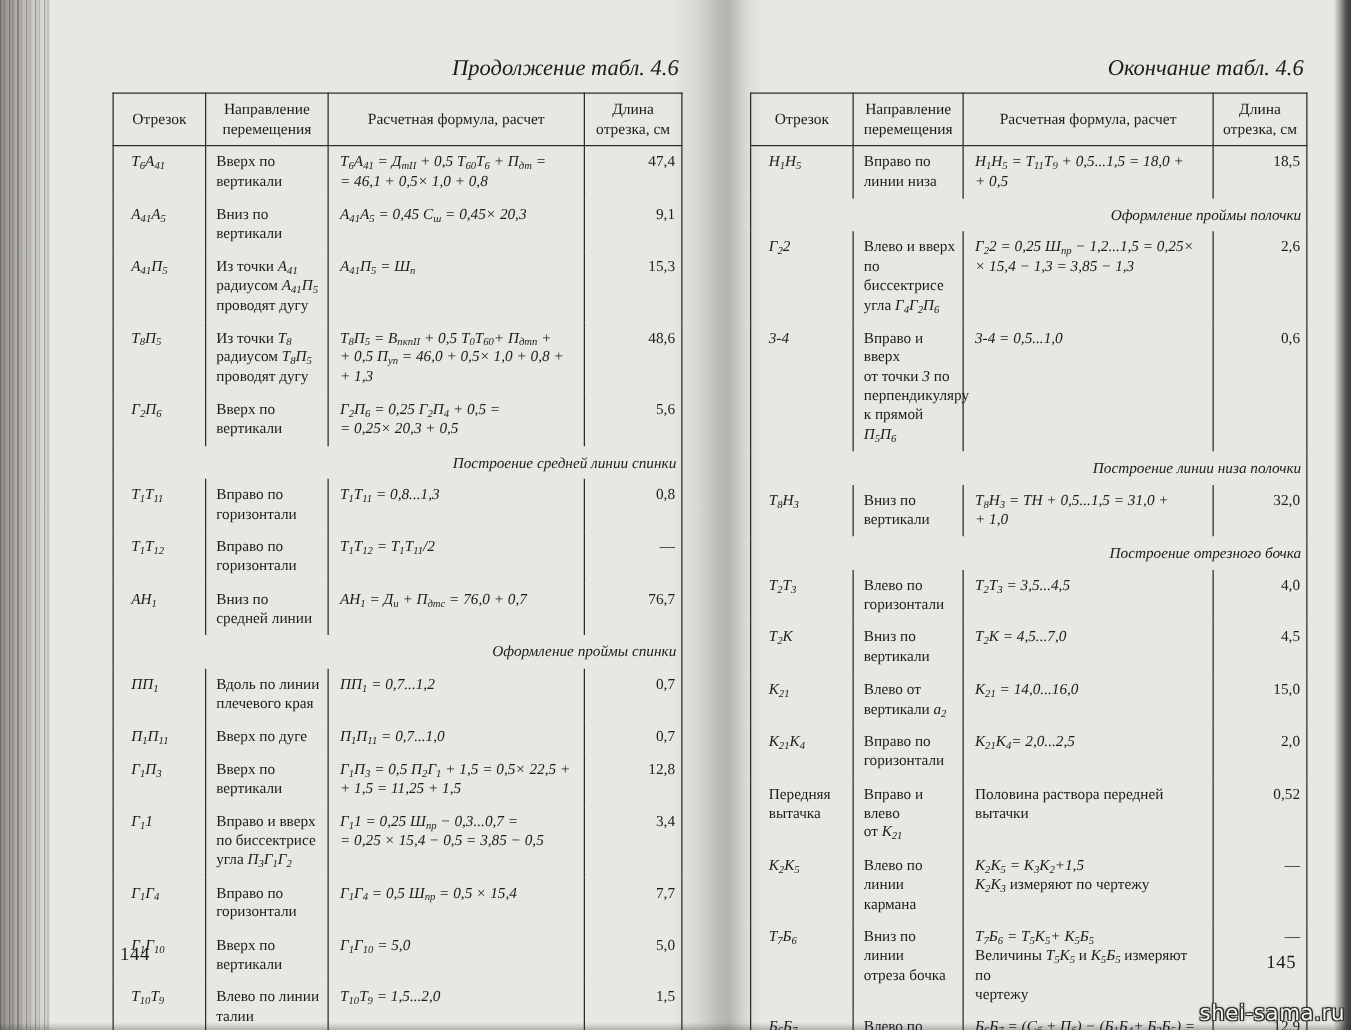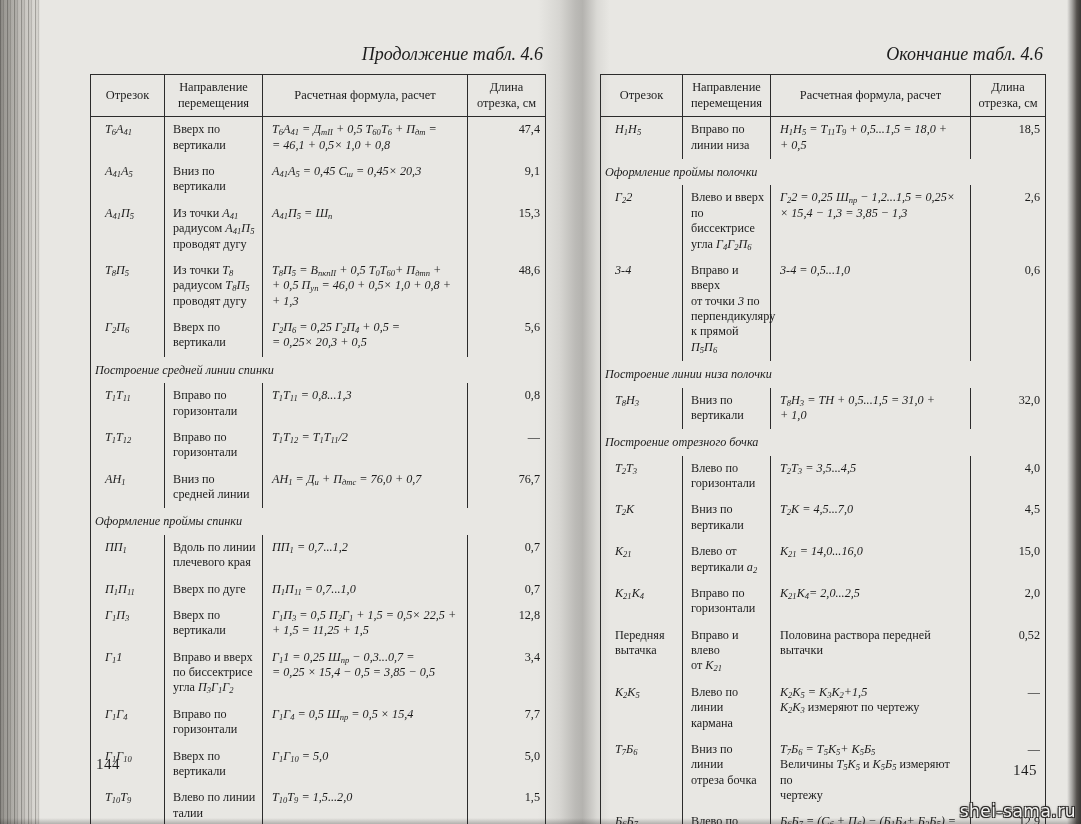--- a/index.html
+++ b/index.html
@@ -33,21 +33,21 @@
   th{border:1px solid #2c2c2c;font-weight:normal;font-size:12.4px;
      padding:5px 3px;text-align:center;vertical-align:middle;white-space:pre-line;}
   td{border-left:1px solid #2c2c2c;border-right:1px solid #2c2c2c;
      border-top:none;border-bottom:none;
      padding:5px 5px 6px 5px;vertical-align:top;white-space:pre-line;}
   td.seg{text-align:left;font-style:italic;padding-left:14px;padding-right:2px;}
   td.dir{padding-left:8px;}
   td.dir i{font-style:italic;}
   td.frm{font-style:italic;padding-left:9px;}
   td.len{text-align:right;}
-  tr.section td{border:none;text-align:left;font-style:italic;
+  tr.section td{border:none;text-align:right;font-style:italic;
      padding:6px 4px 5px 4px;}
   sub{font-size:.7em;line-height:0;vertical-align:-0.28em;}
   .up{font-style:normal;}
 
   .page-num{position:absolute;font-size:15px;letter-spacing:.5px;}
   .page-num-left{left:96px;top:756px;}
   .page-num-right{left:1013px;top:762px;}
 
   .watermark{position:absolute;right:5px;bottom:3px;
     font-family:"DejaVu Sans","Liberation Sans",sans-serif;

